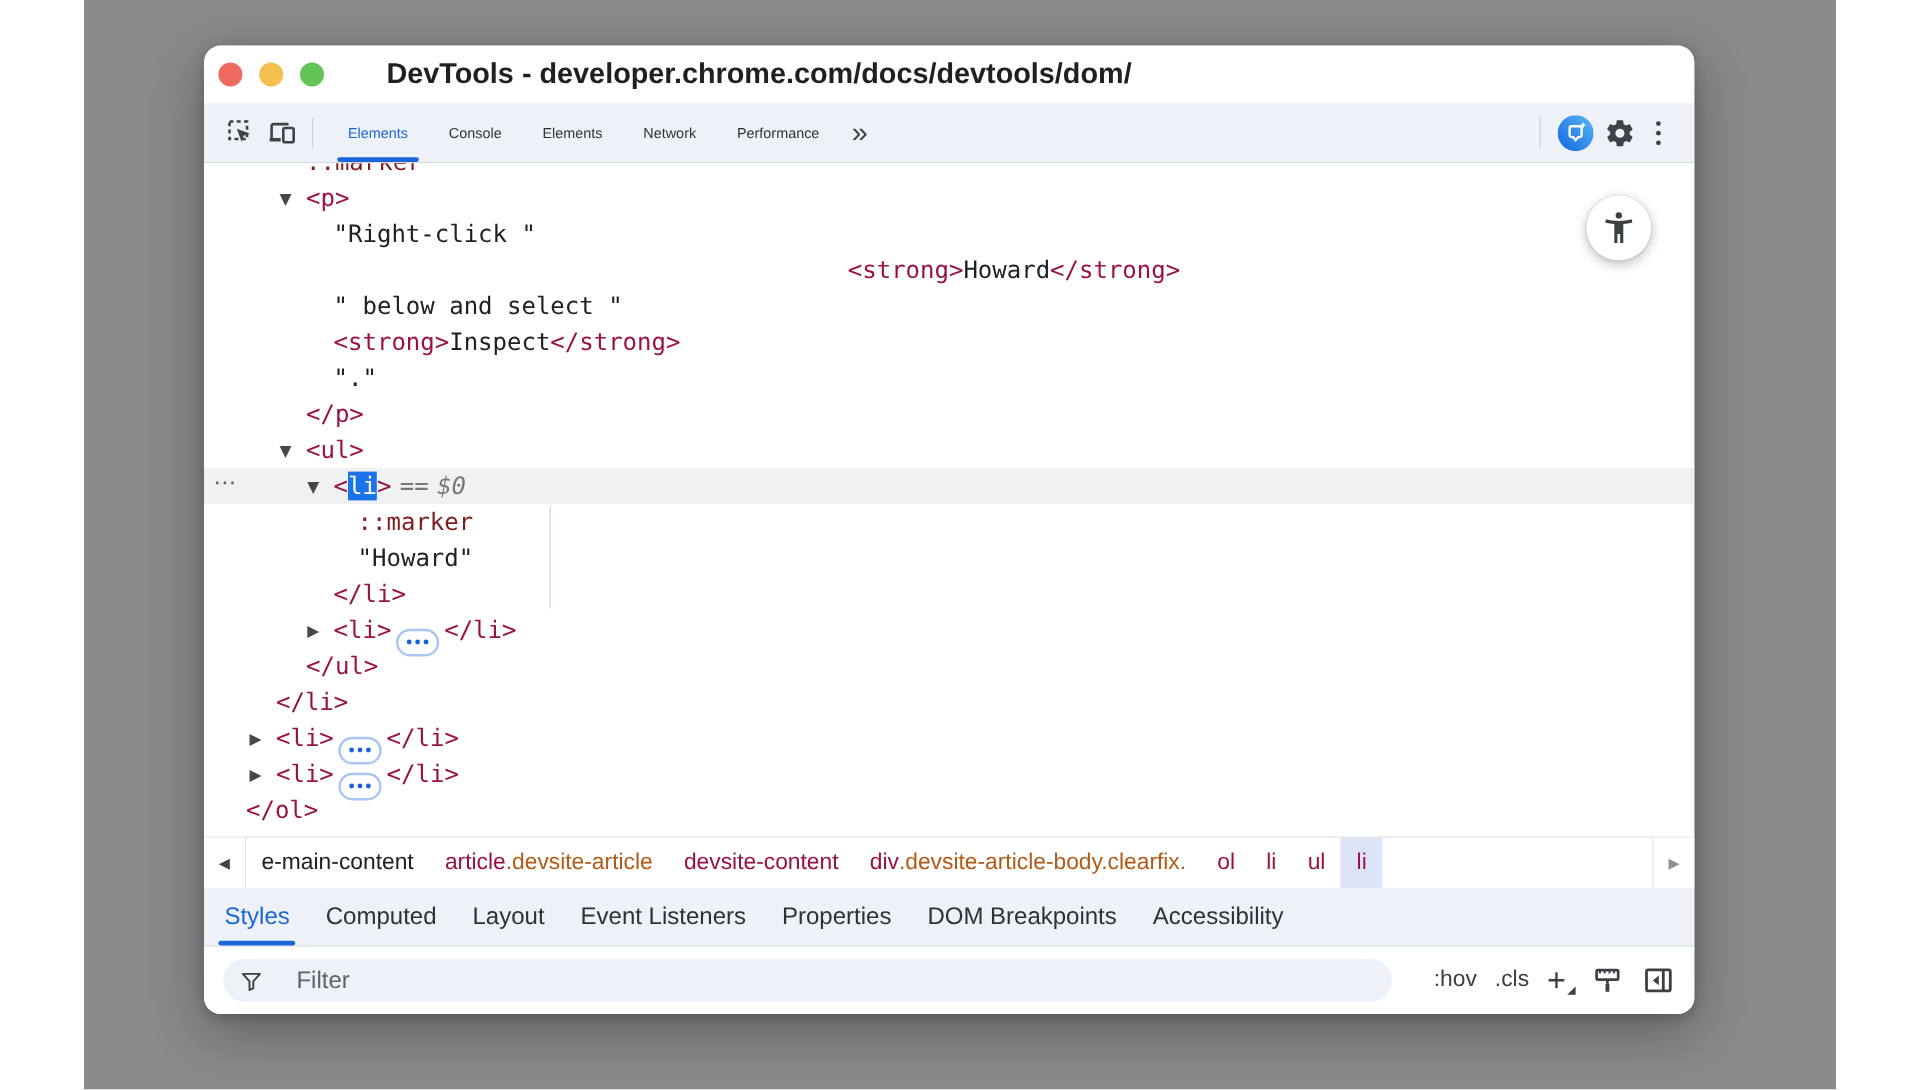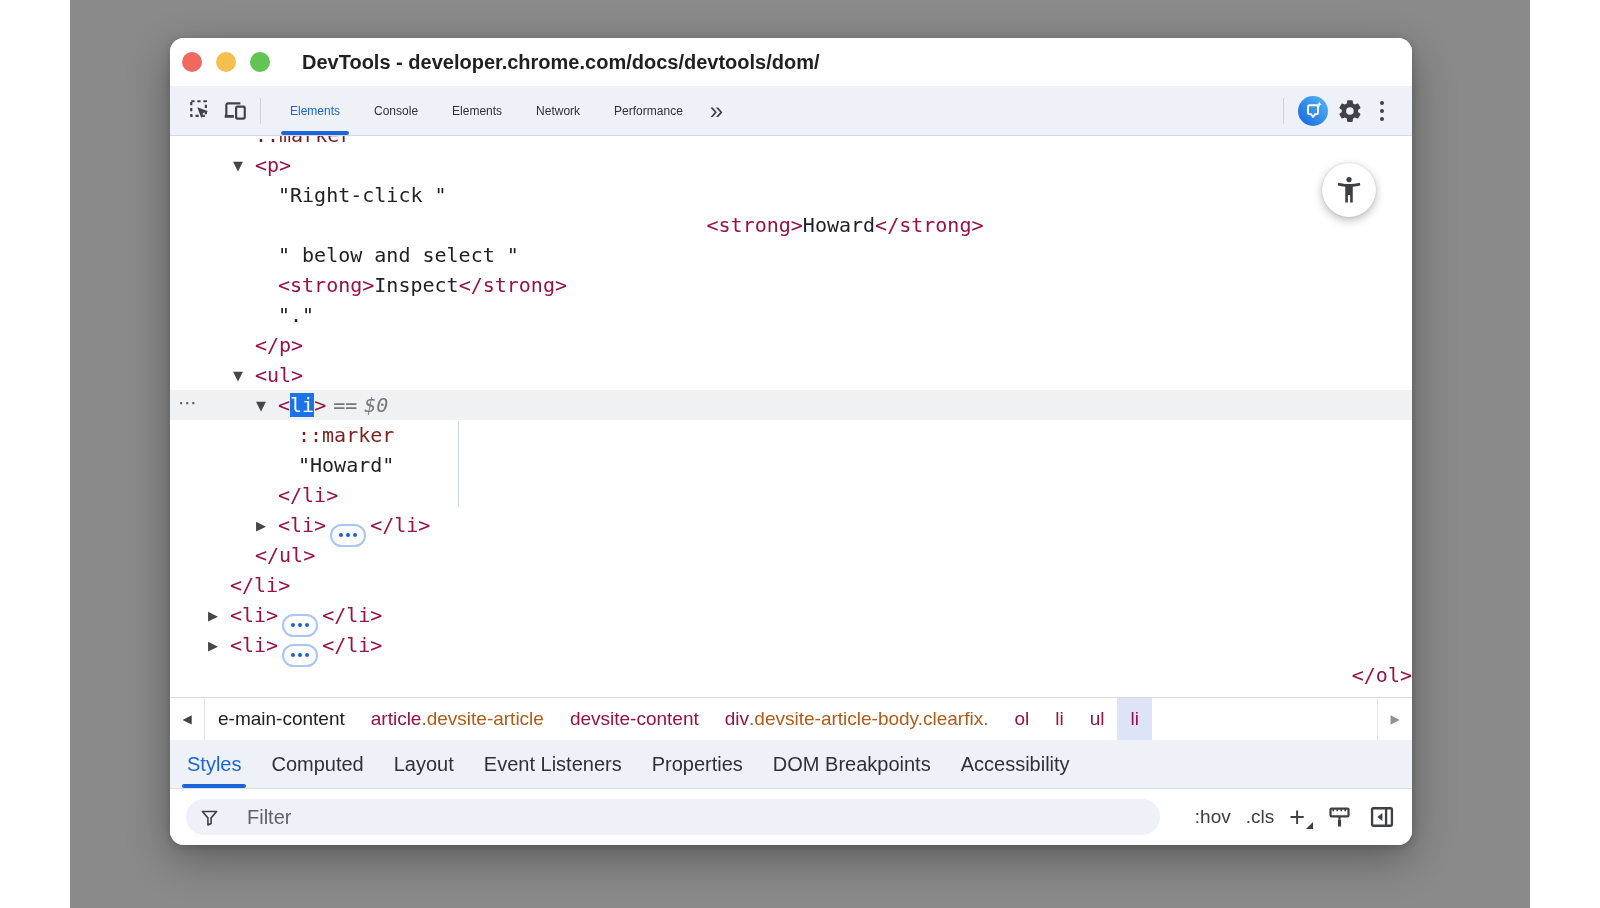--- a/index.html
+++ b/index.html
@@ -13,21 +13,21 @@
     background:#fff;border-radius:14px;overflow:hidden;
     box-shadow:0 14px 44px rgba(0,0,0,.32), 0 2px 10px rgba(0,0,0,.18);
     display:flex;flex-direction:column;
   }
   
   .titlebar{height:48px;flex:0 0 auto;display:flex;align-items:center;background:#fff;padding-left:12px;}
   .light{width:20px;height:20px;border-radius:50%;margin-right:14px;flex:0 0 auto;}
   .light.red{background:#ee6a5e;}
   .light.yellow{background:#f5bf4f;}
   .light.green{background:#61c454;}
-  .win-title{margin-left:18px;font-weight:bold;font-size:20px;color:#1f2023;white-space:nowrap;}
+  .win-title{margin-left:38px;font-weight:bold;font-size:24px;color:#1f2023;white-space:nowrap;}
   
   .toolbar{height:49px;flex:0 0 auto;background:#eef1f8;border-bottom:1px solid #d4d8e0;
     display:flex;align-items:center;padding:0 14px;}
   .tool-ic{width:34px;height:34px;display:flex;align-items:center;justify-content:center;flex:0 0 auto;}
   .vdiv{width:1px;height:26px;background:#ccd1da;margin:0 8px;flex:0 0 auto;}
   .main-tabs{display:flex;height:49px;margin-left:4px;}
   .tab{position:relative;display:flex;align-items:center;padding:0 17px;font-size:12px;color:#2f3237;cursor:default;}
   .tab.active{color:#1a66d9;}
   .tab.active::after{content:"";position:absolute;left:8px;right:8px;bottom:0;height:4px;border-radius:4px;background:#1a66d9;}
   .overflow{font-size:24px;color:#3f4247;padding:0 10px;letter-spacing:-2px;}
@@ -160,21 +160,21 @@
           <div class="row" style="padding-left: 85px;"><span class="arrow">▼</span><span class="tk-tag">&lt;ul&gt;</span></div>
           <div class="row selected" style="padding-left: 108px;"><span class="gutter">⋯</span><span class="arrow">▼</span><span class="tk-tag">&lt;</span><span class="tk-hl">li</span><span class="tk-tag">&gt;</span><span class="tk-eq">==</span><span class="tk-ref">$0</span></div>
           <div class="row" style="padding-left: 128px;"><span class="tk-pseudo">::marker</span></div>
           <div class="row" style="padding-left: 128px;"><span class="tk-text">"Howard"</span></div>
           <div class="row" style="padding-left: 108px;"><span class="tk-tag">&lt;/li&gt;</span></div>
           <div class="row" style="padding-left: 108px;"><span class="arrow">▶</span><span class="tk-tag">&lt;li&gt;</span><span class="pill"><b></b><b></b><b></b></span><span class="tk-tag">&lt;/li&gt;</span></div>
           <div class="row" style="padding-left: 85px;"><span class="tk-tag">&lt;/ul&gt;</span></div>
           <div class="row" style="padding-left: 60px;"><span class="tk-tag">&lt;/li&gt;</span></div>
           <div class="row" style="padding-left: 60px;"><span class="arrow">▶</span><span class="tk-tag">&lt;li&gt;</span><span class="pill"><b></b><b></b><b></b></span><span class="tk-tag">&lt;/li&gt;</span></div>
           <div class="row" style="padding-left: 60px;"><span class="arrow">▶</span><span class="tk-tag">&lt;li&gt;</span><span class="pill"><b></b><b></b><b></b></span><span class="tk-tag">&lt;/li&gt;</span></div>
-          <div class="row" style="padding-left: 35px; text-align: right;"><span class="tk-tag">&lt;/ol&gt;</span></div>
+          <div class="row" style="padding-left: 35px;"><span class="tk-tag">&lt;/ol&gt;</span></div>
         </div>
       <div class="guide"></div>
       <div class="a11y-fab">
         <svg width="30" height="30" viewBox="0 0 24 24" fill="#3c4043">
           <circle cx="12" cy="3.6" r="2.1"></circle>
           <path d="M20.6 6.2c-2.7.72-5.74 1.05-8.6 1.05S6.1 6.92 3.4 6.2L2.9 8.3c1.9.5 4.1.85 6.1 1.02V22h2.1v-6h1.8v6H15V9.32c2-.17 4.2-.52 6.1-1.02z"></path>
         </svg>
       </div>
     </div>
 

